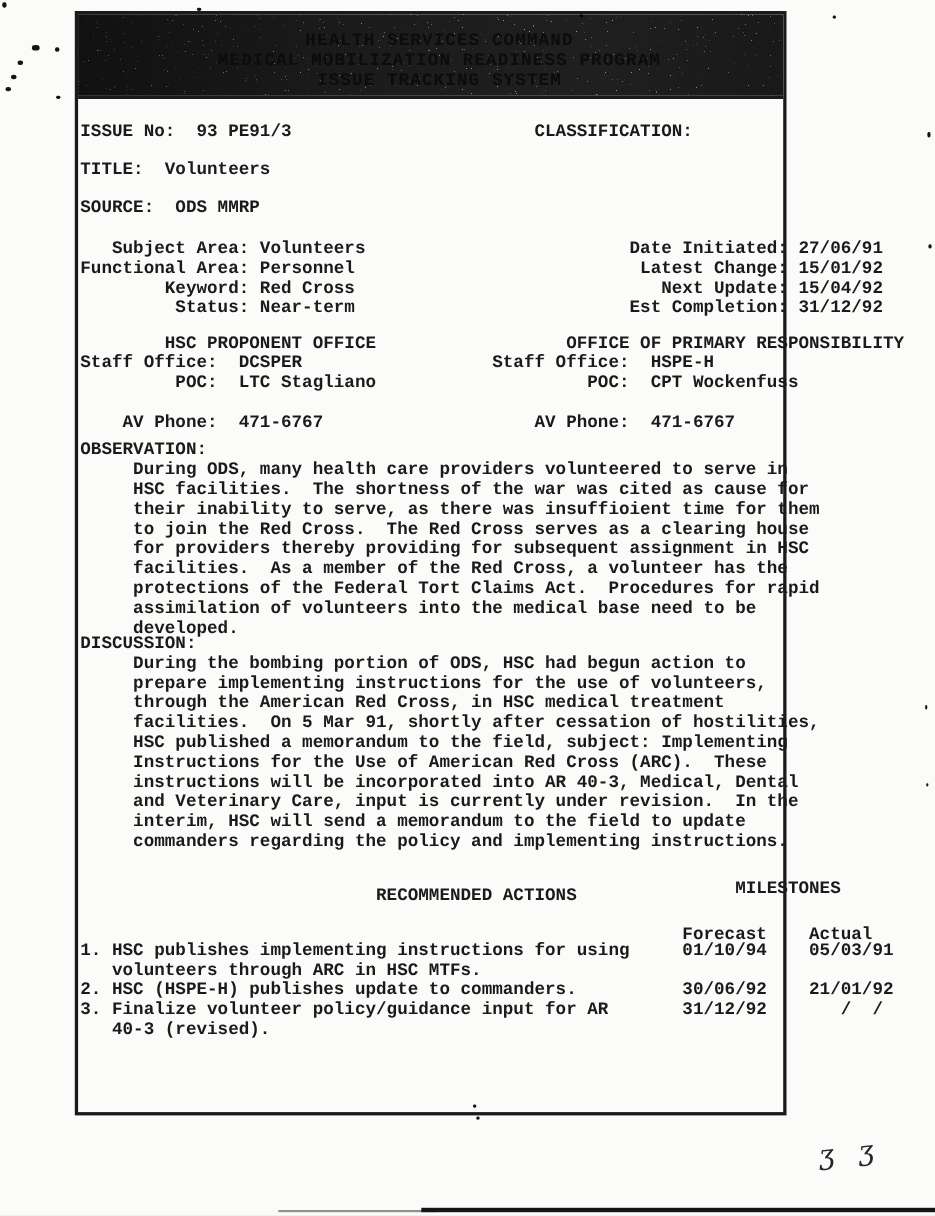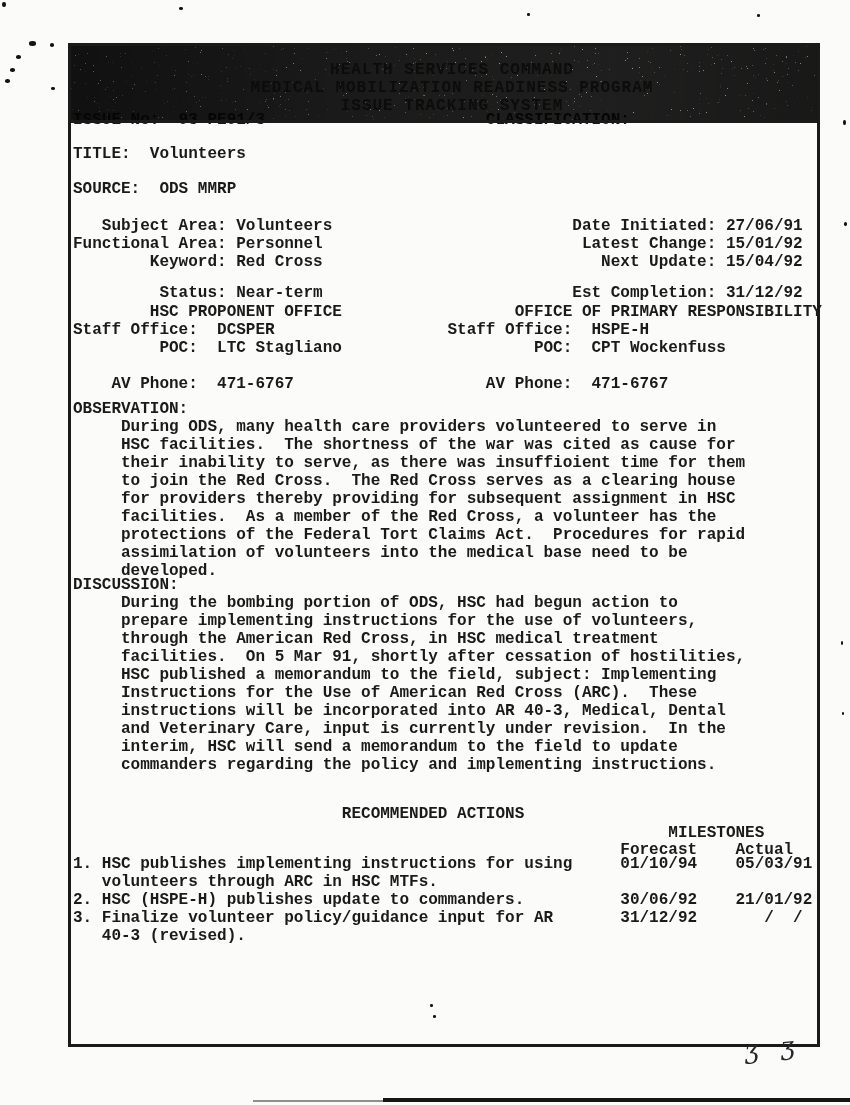--- a/index.html
+++ b/index.html
@@ -4,22 +4,22 @@
 <style>
   html,body{margin:0;padding:0;background:#e8e8e6;}
   .page{
     position:relative;
     width:850px;height:1105px;
     background:var(--paper,#fbfbfa);
     overflow:hidden;
     font-family:"Liberation Mono","DejaVu Sans Mono",monospace;
   }
   .doc-box{
-    position:absolute;left:68px;top:43px;
-    width:752px;height:1004px;
+    position:absolute;left:68px;top:10px;
+    width:647px;height:1004px;
     border:3px solid var(--ink,#1a1a1a);
     box-sizing:border-box;
     background:transparent;
   }
   .band{
     position:absolute;left:0;top:0;right:0;height:74px;
     border-bottom:3px solid var(--ink,#1a1a1a);
     background:
       linear-gradient(90deg, rgba(0,0,0,0.30) 0%, rgba(0,0,0,0.10) 35%, rgba(0,0,0,0.02) 70%, rgba(0,0,0,0.12) 100%),
       linear-gradient(90deg,#7b7b7b,#969696 40%,#a0a09e 75%,#8e8e8c);
@@ -72,21 +72,21 @@
     </div>
   </div>
 
   <div class="text-layer">
       <div class="tline" style="top: 112px;">ISSUE No:  93 PE91/3                       CLASSIFICATION:</div>
       <div class="tline" style="top: 146px;">TITLE:  Volunteers</div>
       <div class="tline" style="top: 181px; text-align: right;">SOURCE:  ODS MMRP</div>
       <div class="tline" style="top: 218px;">   Subject Area: Volunteers                         Date Initiated: 27/06/91</div>
       <div class="tline" style="top: 236px;">Functional Area: Personnel                           Latest Change: 15/01/92</div>
       <div class="tline" style="top: 254px;">        Keyword: Red Cross                             Next Update: 15/04/92</div>
-      <div class="tline" style="top: 285px;">         Status: Near-term                          Est Completion: 31/12/92</div>
+      <div class="tline" style="top: 272px;">         Status: Near-term                          Est Completion: 31/12/92</div>
       <div class="tline" style="top: 304px;">        HSC PROPONENT OFFICE                  OFFICE OF PRIMARY RESPONSIBILITY</div>
       <div class="tline" style="top: 322px;">Staff Office:  DCSPER                  Staff Office:  HSPE-H</div>
       <div class="tline" style="top: 340px;">         POC:  LTC Stagliano                    POC:  CPT Wockenfuss</div>
       <div class="tline" style="top: 376px;">    AV Phone:  471-6767                    AV Phone:  471-6767</div>
       <div class="tline" style="top: 401px;">OBSERVATION:</div>
       <div class="tline" style="top: 419px;">     During ODS, many health care providers volunteered to serve in</div>
       <div class="tline" style="top: 437px;">     HSC facilities.  The shortness of the war was cited as cause for</div>
       <div class="tline" style="top: 455px;">     their inability to serve, as there was insuffioient time for them</div>
       <div class="tline" style="top: 473px;">     to join the Red Cross.  The Red Cross serves as a clearing house</div>
       <div class="tline" style="top: 491px;">     for providers thereby providing for subsequent assignment in HSC</div>
@@ -99,21 +99,21 @@
       <div class="tline" style="top: 613px;">     prepare implementing instructions for the use of volunteers,</div>
       <div class="tline" style="top: 631px;">     through the American Red Cross, in HSC medical treatment</div>
       <div class="tline" style="top: 649px;">     facilities.  On 5 Mar 91, shortly after cessation of hostilities,</div>
       <div class="tline" style="top: 685px;">     Instructions for the Use of American Red Cross (ARC).  These</div>
       <div class="tline" style="top: 667px;">     HSC published a memorandum to the field, subject: Implementing</div>
       <div class="tline" style="top: 703px;">     instructions will be incorporated into AR 40-3, Medical, Dental</div>
       <div class="tline" style="top: 721px;">     and Veterinary Care, input is currently under revision.  In the</div>
       <div class="tline" style="top: 739px;">     interim, HSC will send a memorandum to the field to update</div>
       <div class="tline" style="top: 757px;">     commanders regarding the policy and implementing instructions.</div>
       <div class="tline" style="top: 806px;">                            RECOMMENDED ACTIONS</div>
-      <div class="tline" style="top: 825px;">                                                              MILESTONES</div>
+      <div class="tline" style="top: 800px;">                                                              MILESTONES</div>
       <div class="tline" style="top: 842px;">                                                         Forecast    Actual</div>
       <div class="tline" style="top: 856px;">1. HSC publishes implementing instructions for using     01/10/94    05/03/91</div>
       <div class="tline" style="top: 874px;">   volunteers through ARC in HSC MTFs.</div>
       <div class="tline" style="top: 892px;">2. HSC (HSPE-H) publishes update to commanders.          30/06/92    21/01/92</div>
       <div class="tline" style="top: 910px;">3. Finalize volunteer policy/guidance input for AR       31/12/92       /  /</div>
       <div class="tline" style="top: 928px;">   40-3 (revised).</div>
     </div>
 
   <div>
       <div class="speck" style="left: 2px; top: 2px; width: 4px; height: 5px;"></div>

